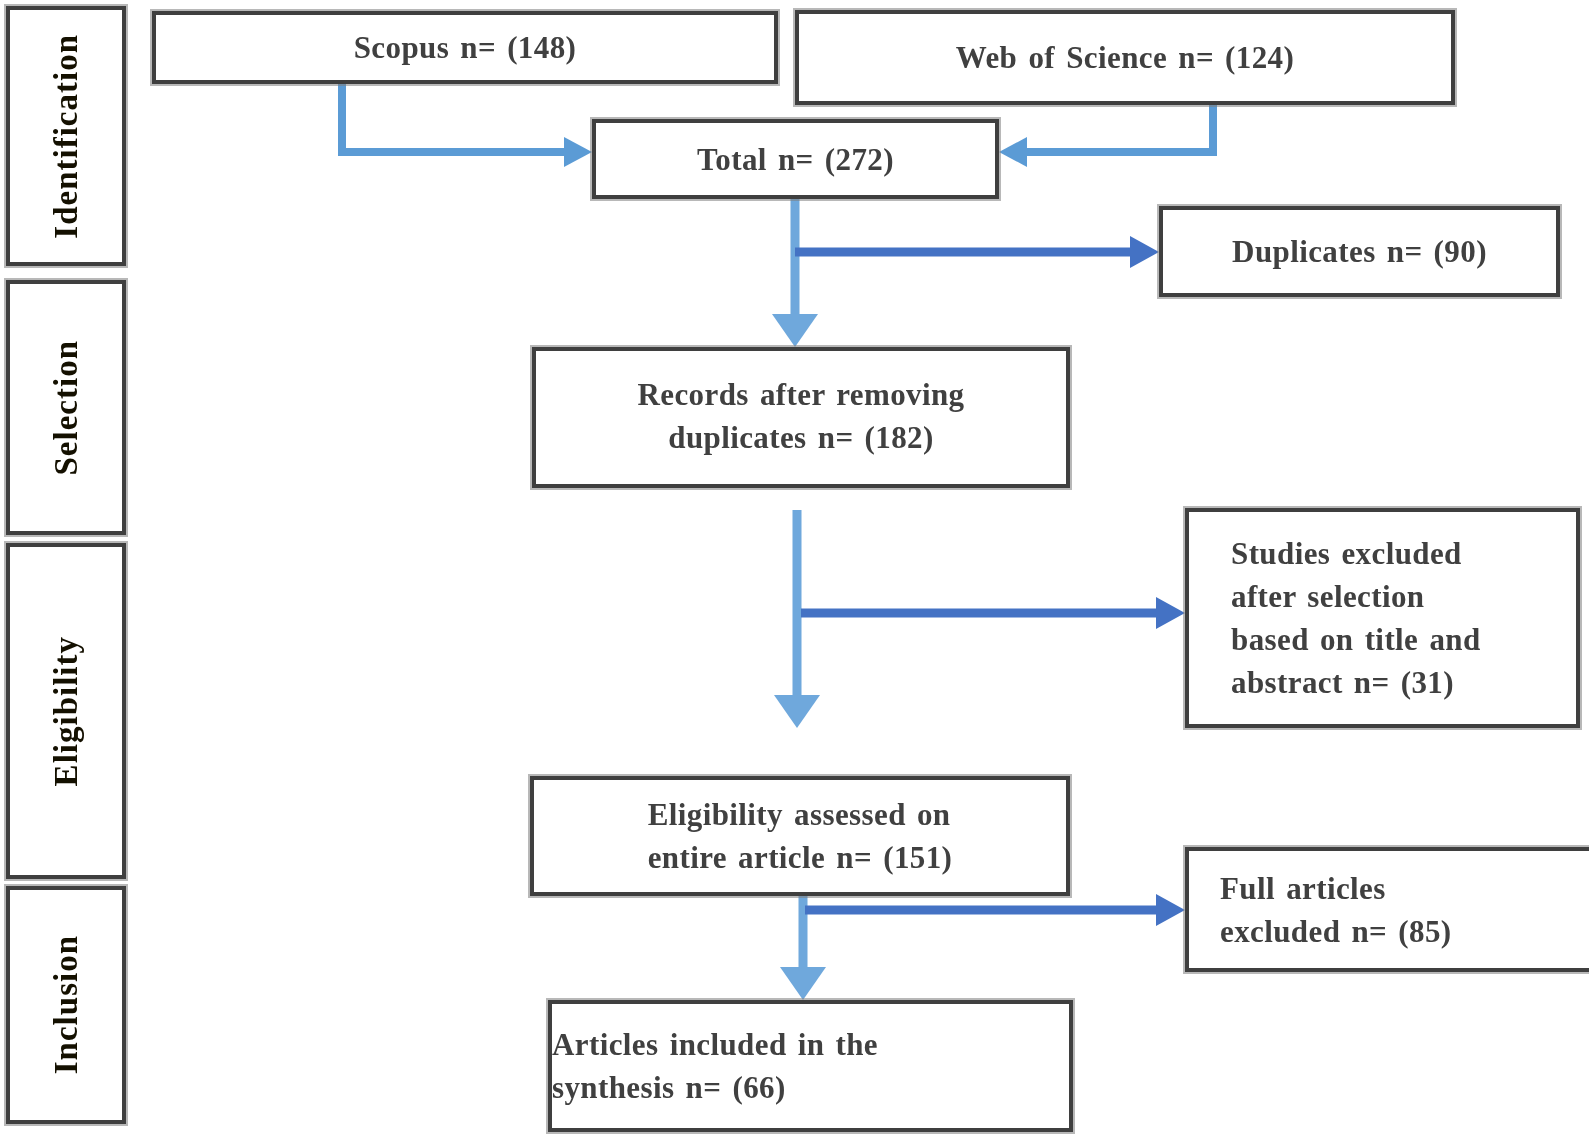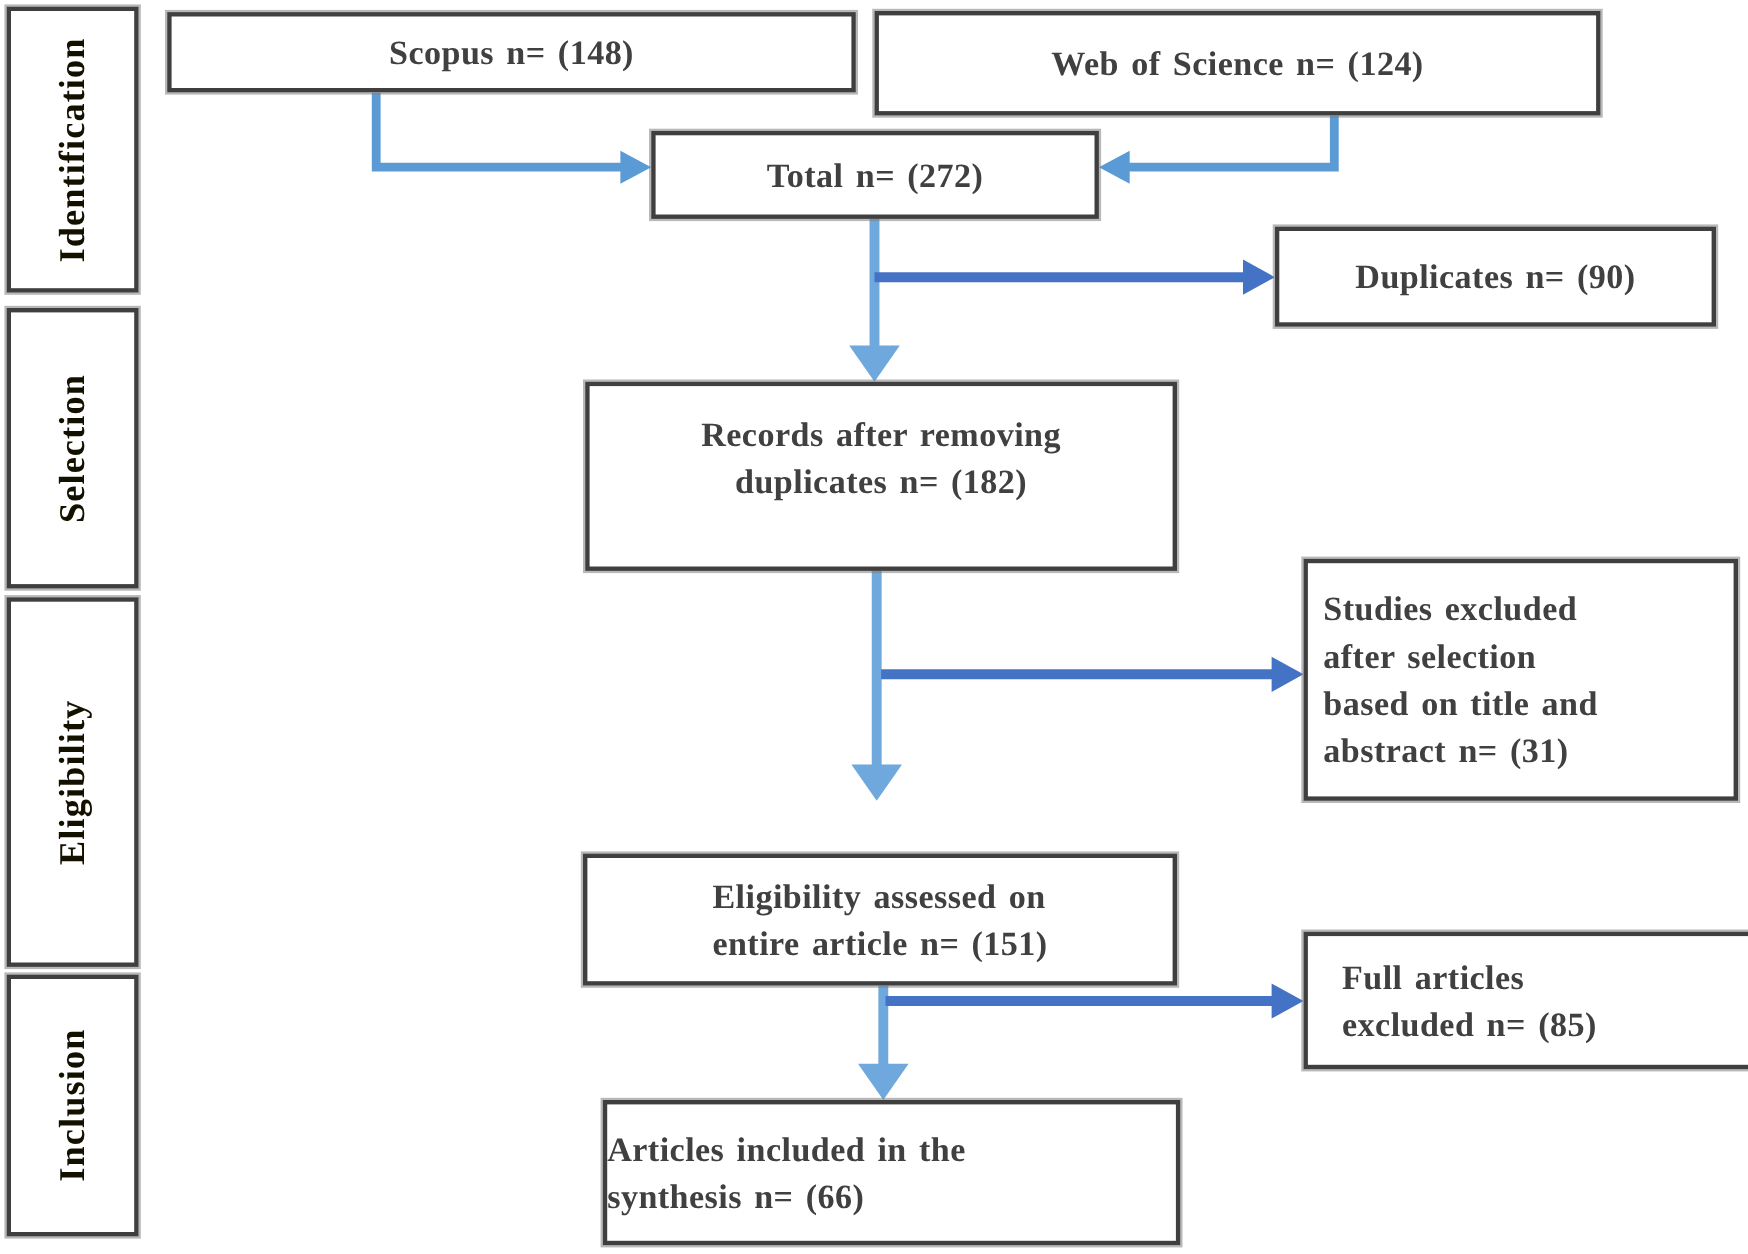--- a/index.html
+++ b/index.html
@@ -114,26 +114,26 @@
   </div>
 
   <div class="flow-box" style="left:592px; top:103px; width:407px; height:80px;margin-top:16px;">
     <span class="label">Total n= (272)</span>
   </div>
 
   <div class="flow-box" style="left:1159px; top:206px; width:401px; height:91px;">
     <span class="label">Duplicates n= (90)</span>
   </div>
 
-  <div class="flow-box align-top" style="left:532px; top:347px; width:538px; height:172px; padding-top:22px;">
+  <div class="flow-box align-top" style="left:532px; top:347px; width:538px; height:141px; padding-top:22px;">
     <span class="label">Records after removing
 duplicates n= (182)</span>
   </div>
 
-  <div class="flow-box align-left" style="left:1185px; top:508px; width:395px; height:220px; padding-left:14px; padding-right:8px;">
+  <div class="flow-box align-left" style="left:1185px; top:508px; width:395px; height:220px; padding-left:42px; padding-right:8px;">
     <span class="label">Studies excluded
 after selection
 based on title and
 abstract n= (31)</span>
   </div>
 
   <div class="flow-box" style="left:530px; top:728px; width:540px; height:120px;margin-top:48px;">
     <span class="label">Eligibility assessed on
 entire article n= (151)</span>
   </div>

